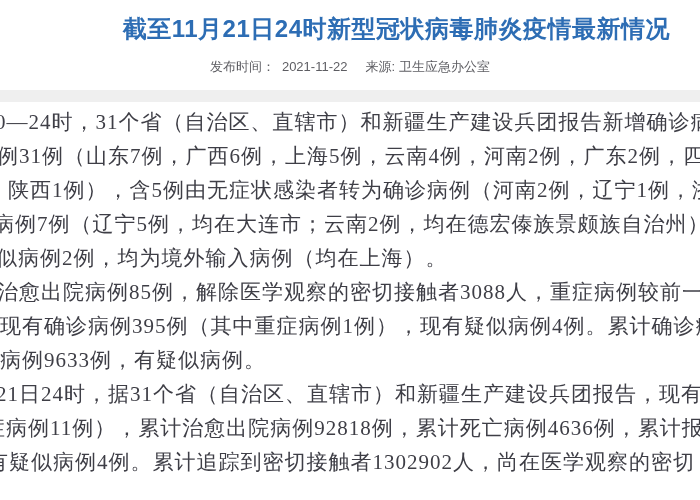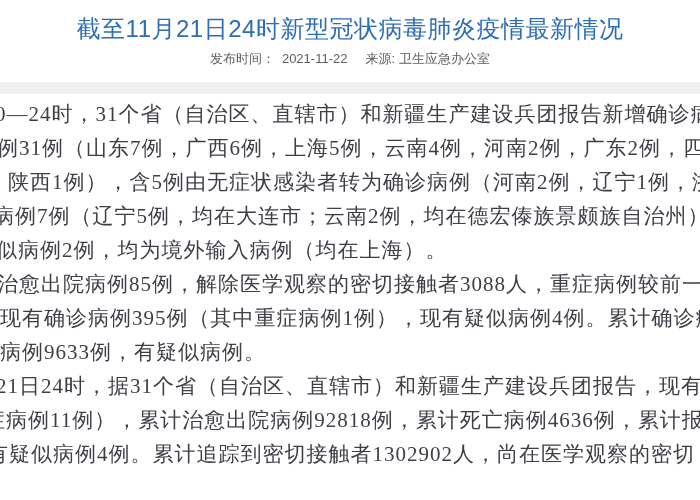--- a/index.html
+++ b/index.html
@@ -6,31 +6,31 @@
   .page {
     position: relative;
     width: 700px;
     height: 500px;
     overflow: hidden;
     background: #ffffff;
     font-family: "Liberation Serif", serif;
   }
   .title {
     margin: 13px 30px 0;
-    text-align: center;
+    text-align: right;
     font-family: "Liberation Sans", sans-serif;
-    font-weight: normal;
+    font-weight: bold;
     font-size: 24px;
     line-height: 32px;
     color: #2d6db4;
     letter-spacing: 0.5px;
     white-space: nowrap;
   }
   .meta {
-    margin-top: 6px;
+    margin-top: 14px;
     text-align: center;
     font-family: "Liberation Sans", sans-serif;
     font-size: 13px;
     line-height: 16px;
     color: #5d5d62;
   }
   .meta .date { margin-left: 7px; }
   .meta .src-label { margin-left: 18px; }
   .meta .src-value { margin-left: 4px; }
   .divider-band {

